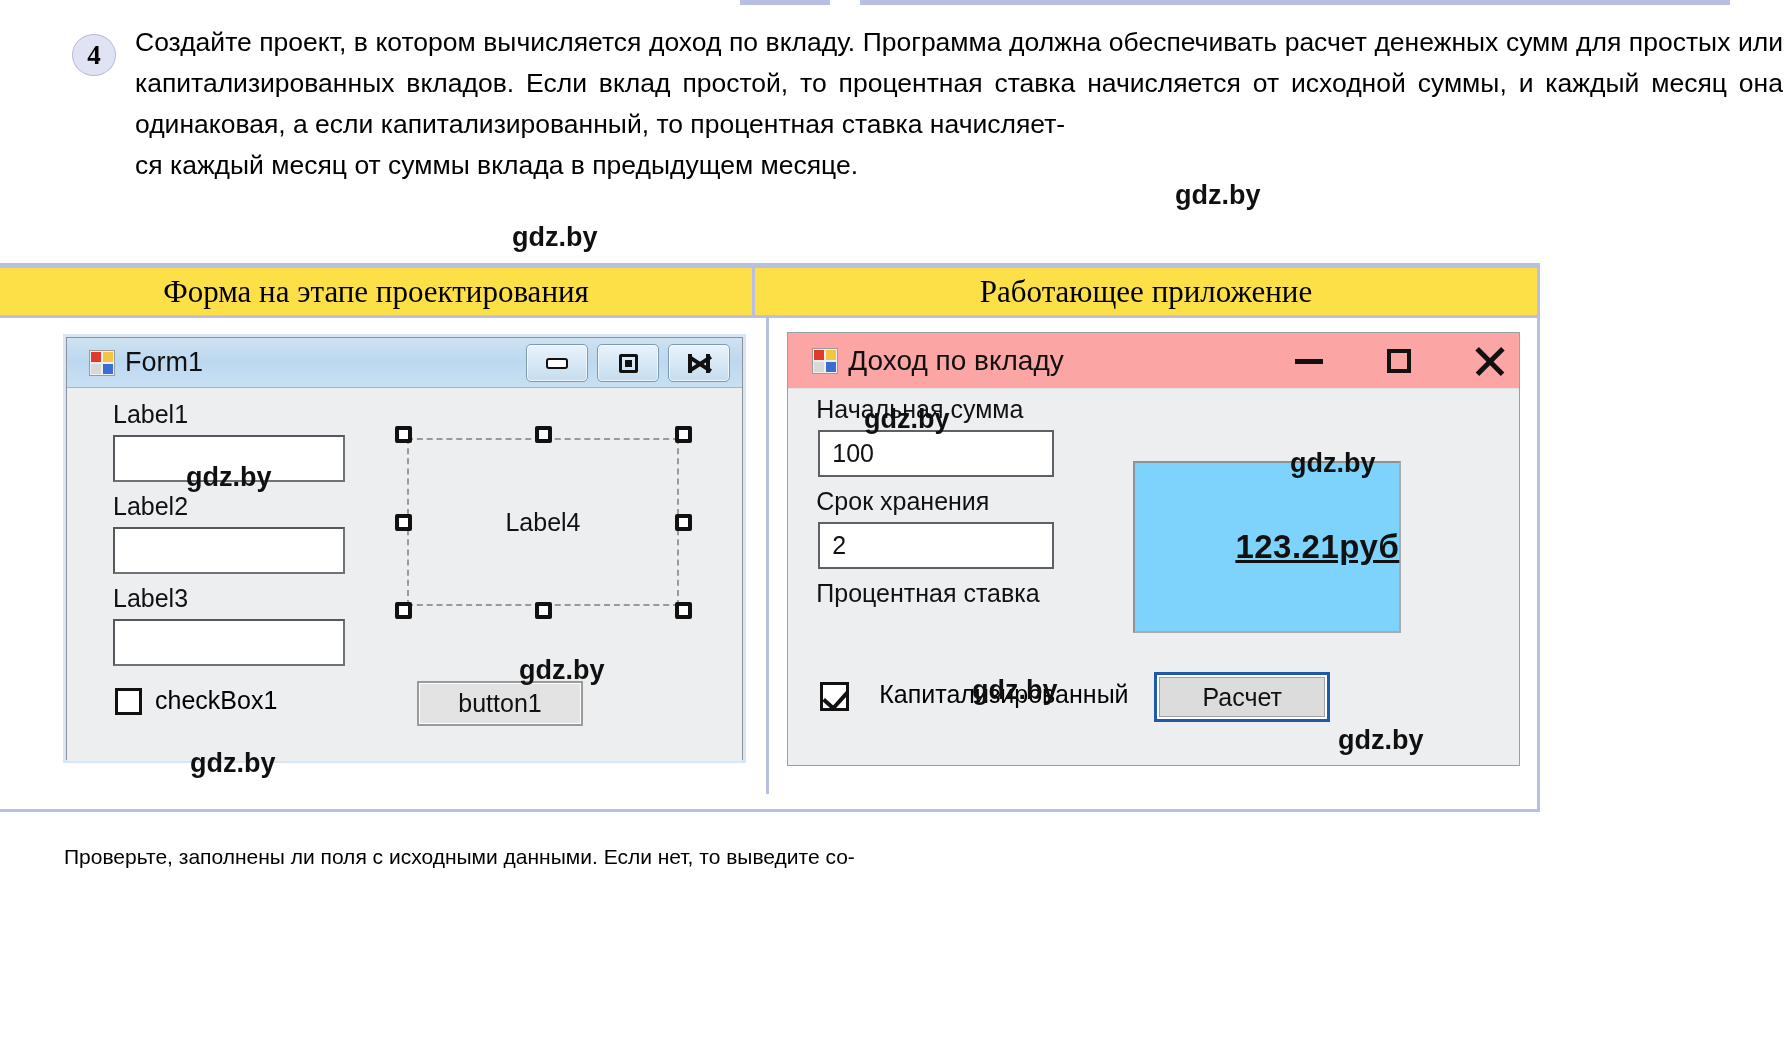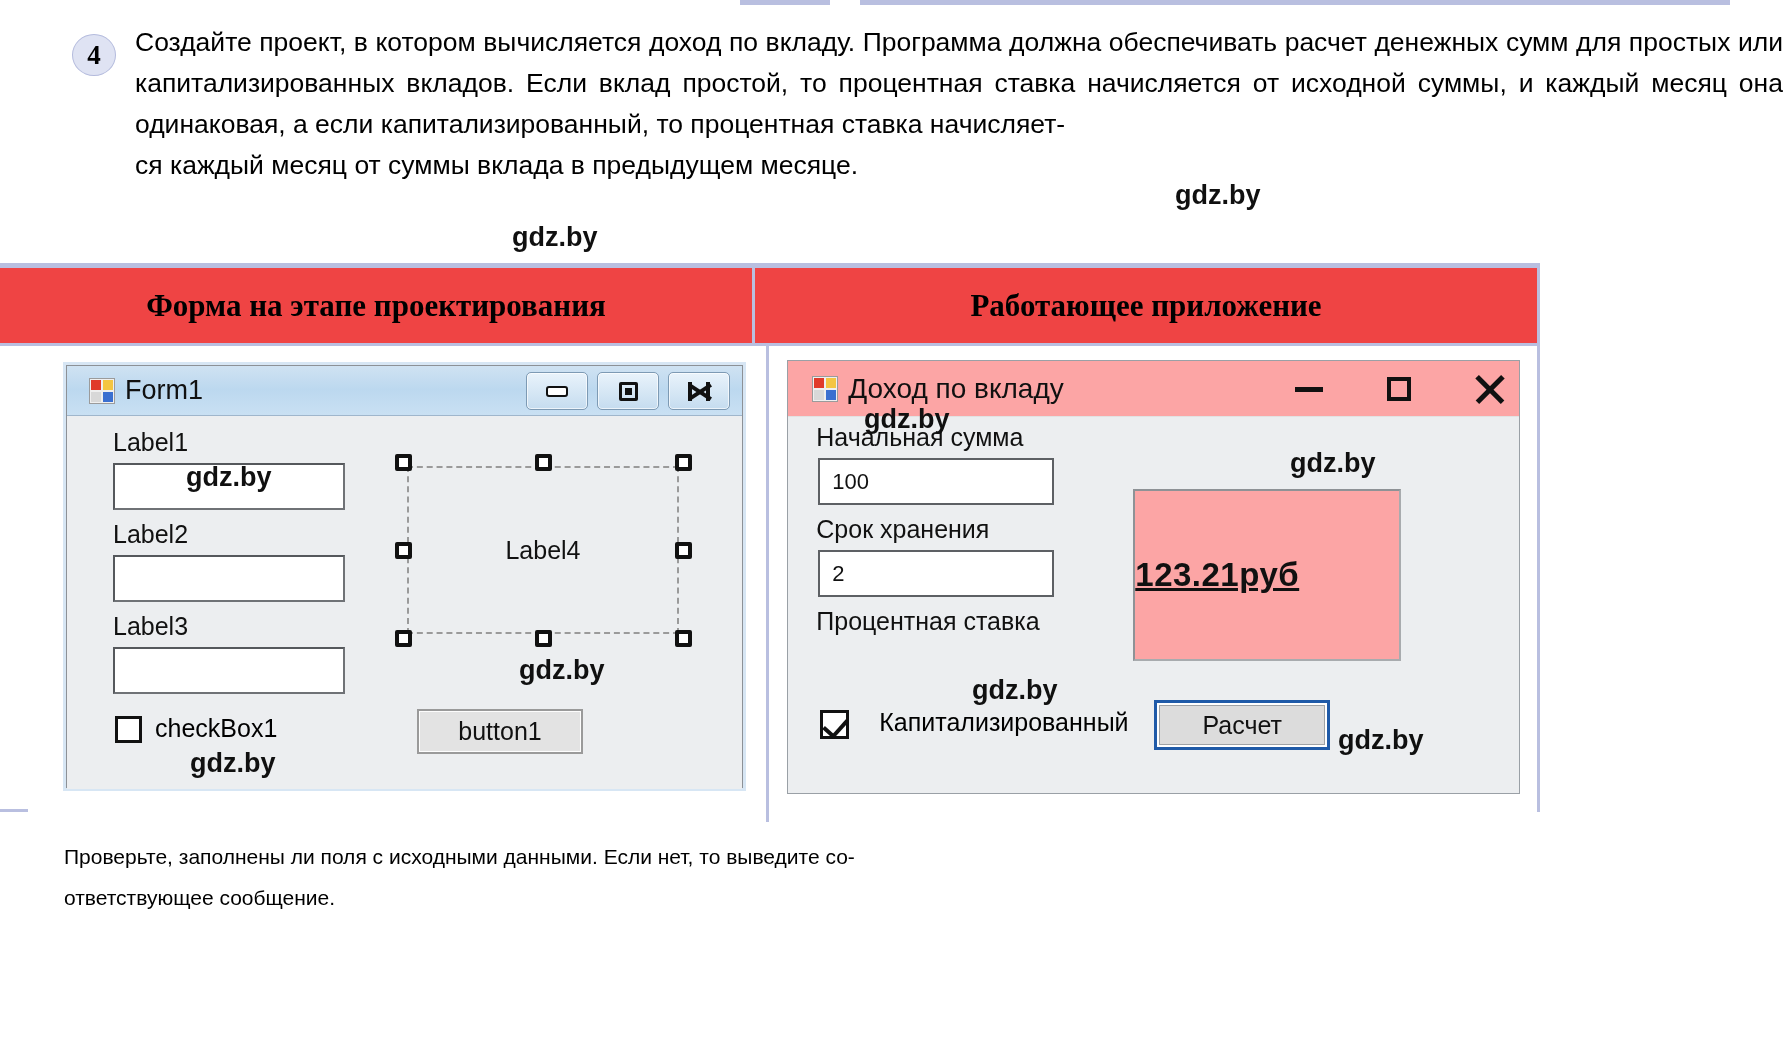--- a/index.html
+++ b/index.html
@@ -49,21 +49,21 @@
     white-space:nowrap; pointer-events:none;
   }
 
   
   .tbl {
     position:absolute; left:0; top:263px; width:1540px; height:549px;
     border-top:5px solid #b9bfe0;
     border-bottom:3px solid #b9bfe0;
     border-right:3px solid #b9bfe0;
   }
-  .tbl-head { display:flex; height:78px; background:#ef4444; border-bottom:3px solid #b9bfe0;font-weight:bold; }
+  .tbl-head { display:flex; height:50px; background:#fde047; border-bottom:3px solid #b9bfe0; }
   .tbl-head .cell {
     flex:0 0 auto; display:flex; align-items:center; justify-content:center;
     font-family:"Liberation Serif", serif; font-size:31px; color:#000;
   }
   .tbl-head .cell.left  { width:755px; border-right:3px solid #b9bfe0; }
   .tbl-head .cell.right { width:782px; }
 
   .tbl-body { display:flex; height:476px; background:#fff;margin-left:28px; }
   .tbl-body .cell { position:relative; }
   .tbl-body .cell.left  { width:755px; border-right:3px solid #b9bfe0; }
@@ -172,26 +172,26 @@
   }
   .rb-close::before { transform:rotate(45deg); }
   .rb-close::after  { transform:rotate(-45deg); }
 
   .run-body { position:relative; height:376px; background:#eceef0; }
   .r-label { position:absolute; font-size:25px; color:#111; white-space:nowrap; }
   .r-textbox {
     position:absolute; background:#fff;
     border:2px solid #5d6064;
     display:flex; align-items:center; padding-left:12px;
-    font-size:22px; color:#111;
+    font-size:25px; color:#111;
   }
   .r-result {
-    position:absolute; background:#fca5a5;
+    position:absolute; background:#7dd3fc;
     border:2px solid #a8abae; border-top-color:#8e9296; border-left-color:#8e9296;
-    display:flex; align-items:center; justify-content:flex-start;
+    display:flex; align-items:center; justify-content:flex-end;
   }
   .r-result span {
     font-size:33px; font-weight:bold; text-decoration:underline; color:#111;
     letter-spacing:0.5px;
   }
   .r-check {
     position:absolute; width:29px; height:29px; background:#fff; border:3px solid #111;
   }
   .r-check::after {
     content:""; position:absolute; left:5px; top:1px; width:11px; height:19px;
@@ -340,21 +340,20 @@
           <div class="r-button" style="left:366px; top:283px; width:176px; height:50px;">Расчет</div>
         </div>
       </div>
     </div>
 
   </div>
 </div>
 
 <div class="outro">
   <span>Проверьте, заполнены ли поля с исходными данными. Если нет, то выведите со-</span>
-  <span class="l2">ответствующее сообщение.</span>
 </div>
 
 <div id="wm-layer">
     <span class="wm" style="left: 1175px; top: 180px;">gdz.by</span>
     <span class="wm" style="left: 512px; top: 222px;">gdz.by</span>
     <span class="wm" style="left: 186px; top: 462px;">gdz.by</span>
     <span class="wm" style="left: 519px; top: 655px;">gdz.by</span>
     <span class="wm" style="left: 190px; top: 748px;">gdz.by</span>
     <span class="wm" style="left: 864px; top: 404px;">gdz.by</span>
     <span class="wm" style="left: 1290px; top: 448px;">gdz.by</span>

